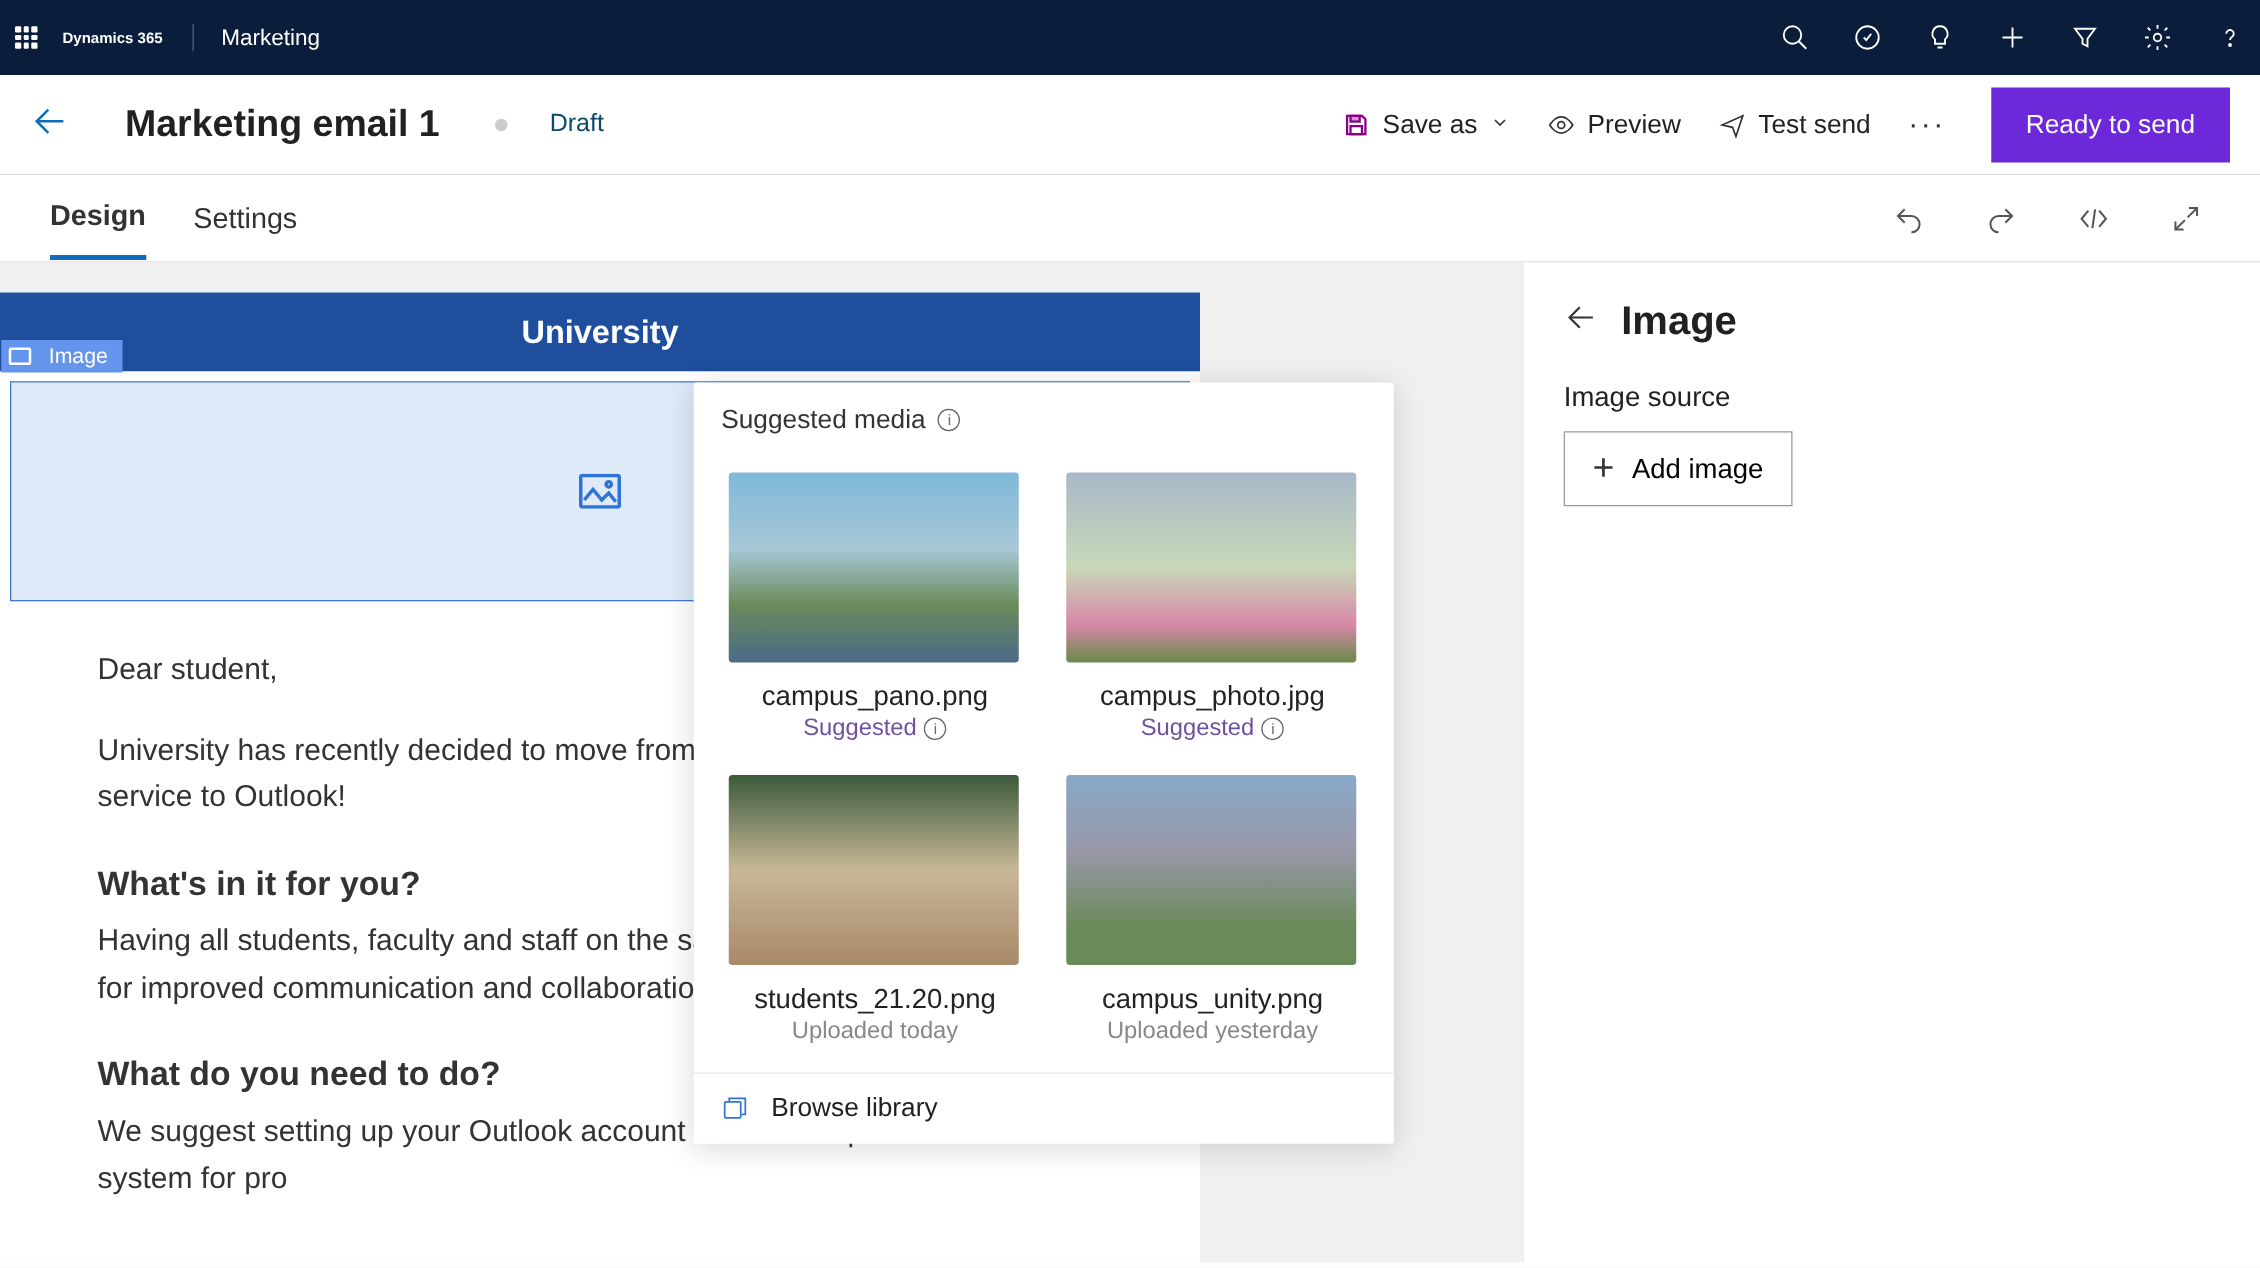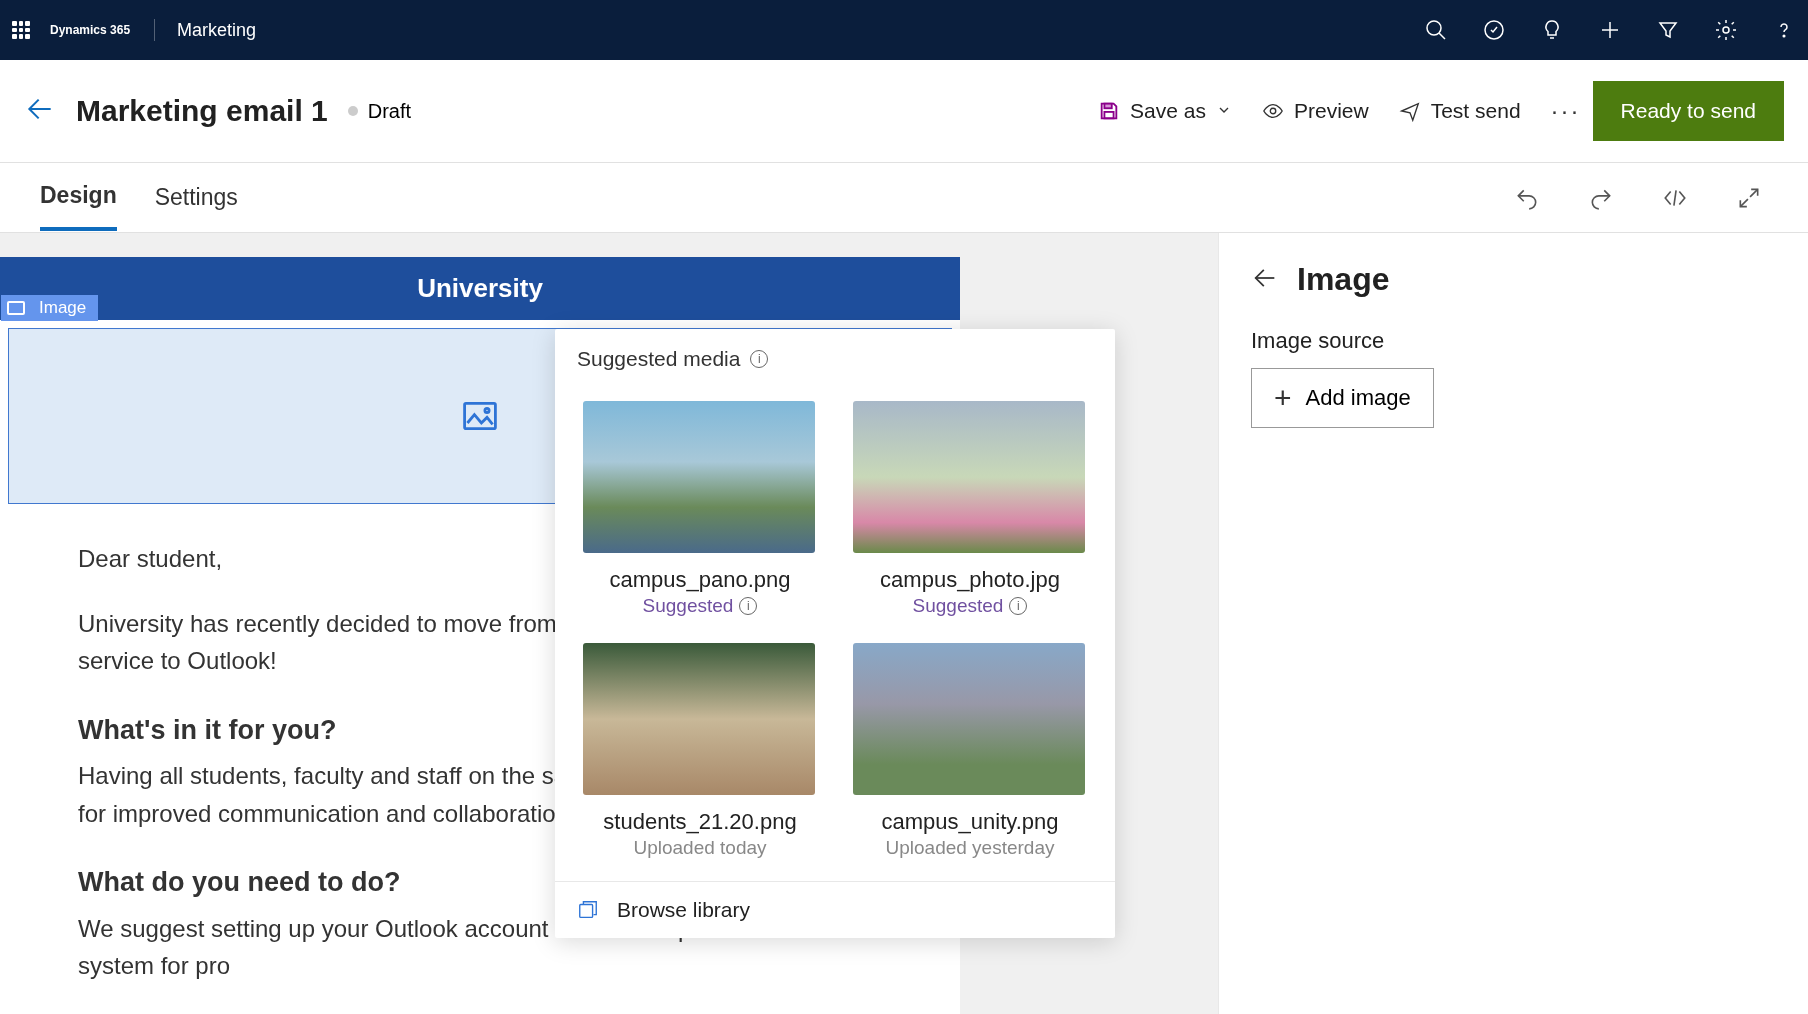--- a/index.html
+++ b/index.html
@@ -10,37 +10,37 @@
   .waffle { width: 18px; height: 18px; display: grid; grid-template-columns: repeat(3,1fr); grid-template-rows: repeat(3,1fr); gap: 2px; margin-right: 20px; cursor: pointer; }
   .waffle span { background: #fff; border-radius: 1px; }
   .brand { font-size: 12px; font-weight: 700; padding-right: 20px; text-align: center; }
   .brand-sep { width: 1px; height: 22px; background: rgba(255,255,255,0.3); margin: 0 4px; }
   .brand-sub { font-size: 18px; font-weight: 400; padding-left: 18px; }
   .topbar-spacer { flex: 1; }
   .topbar-icons { display: flex; gap: 34px; align-items: center; }
   .topbar-icons svg { width: 24px; height: 24px; stroke: #fff; fill: none; stroke-width: 1.5; cursor: pointer; }
   
   
-  .cmdbar { height: 103px; display: flex; align-items: center; padding: 0 24px; border-bottom: 1px solid #e1e1e1; }
+  .cmdbar { height: 80px; display: flex; align-items: center; padding: 0 24px; border-bottom: 1px solid #e1e1e1; gap: 24px; }
   .back-arrow { margin-right: 20px; cursor: pointer; }
   .back-arrow svg { width: 32px; height: 32px; stroke: #0f6cbd; stroke-width: 1.5; fill: none; }
   .page-title { font-size: 30px; font-weight: 600; margin-right: 20px; }
   .status-dot { width: 10px; height: 10px; border-radius: 50%; background: #ccc; margin-right: 10px; }
-  .status-text { font-size: 20px; color: #000000; }
+  .status-text { font-size: 20px; color: #0c4a6e; }
   .cmdbar-spacer { flex: 1; }
   .cmd-actions { display: flex; align-items: center; gap: 30px; font-size: 21px; }
   .cmd-item { display: flex; align-items: center; gap: 10px; cursor: pointer; }
   .cmd-item svg { width: 22px; height: 22px; }
   .save-icon svg { stroke: #8b008b; fill: none; stroke-width: 2; }
   .save-icon svg rect.inner { fill: #d896d8; }
   .chevron svg { width: 16px; height: 16px; stroke: #333; fill: none; stroke-width: 2; }
   .eye svg { stroke: #333; fill: none; stroke-width: 1.5; }
   .send-icon svg { stroke: #333; fill: none; stroke-width: 1.5; }
   .more-dots { font-size: 24px; letter-spacing: 2px; color: #333; cursor: pointer; }
-  .ready-btn { background: #4d7c0f; color: #fff; border: none; padding: 18px 28px; font-size: 21px; cursor: pointer; margin-left: 12px; }
+  .ready-btn { background: #6d28d9; color: #fff; border: none; padding: 18px 28px; font-size: 21px; cursor: pointer; margin-left: 12px; }
   
   
   .tabbar { height: 70px; display: flex; align-items: center; padding: 0 40px; border-bottom: 1px solid #e1e1e1; position: relative; }
   .tab { font-size: 23px; padding: 18px 0; margin-right: 38px; cursor: pointer; color: #333; text-align: center; }
   .tab.active { font-weight: 600; border-bottom: 4px solid #0f6cbd; }
   .tabbar-spacer { flex: 1; }
   .tabbar-icons { display: flex; gap: 48px; align-items: center; padding-right: 6px; }
   .tabbar-icons svg { width: 26px; height: 26px; stroke: #555; fill: none; stroke-width: 1.5; cursor: pointer; }
   
   

